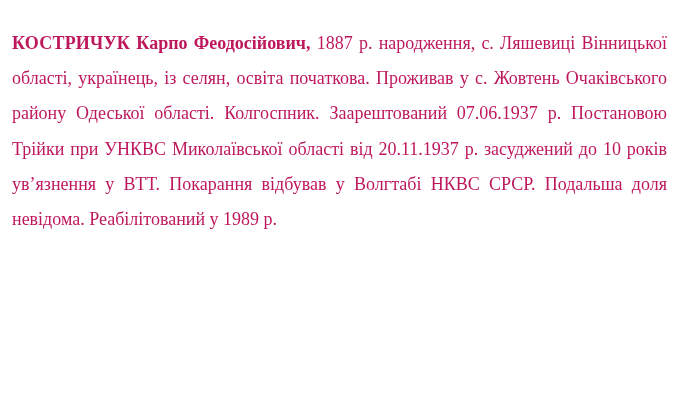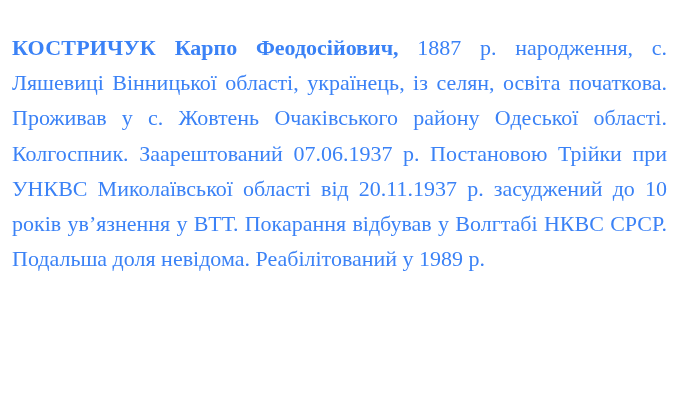--- a/index.html
+++ b/index.html
@@ -15,25 +15,25 @@
     overflow: hidden;
   }
   .page {
     width: 679px;
     height: 400px;
     box-sizing: border-box;
     padding: 8px 12px 0 12px;
     background: #ffffff;
   }
   .entry {
-    font-size: 22px;
+    font-size: 18px;
     line-height: 35.2px;
     text-align: justify;
     text-justify: inter-word;
-    color: #3b82f6;
+    color: #be185d;
     hyphens: manual;
   }
   .entry .surname {
     font-weight: bold;
     letter-spacing: 0.2px;
   }
   .entry .given {
     font-weight: bold;
   }
   .entry .body-text {

